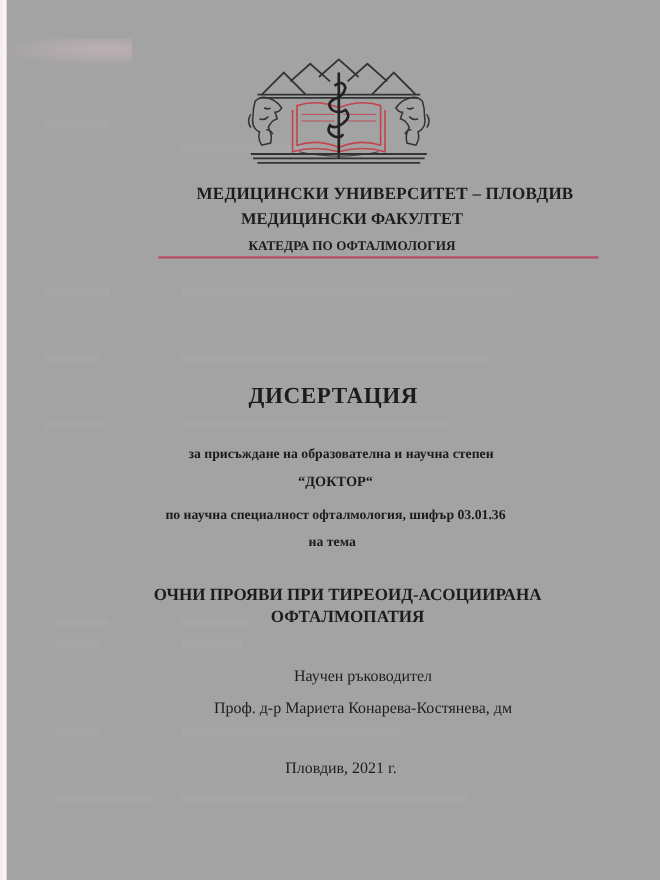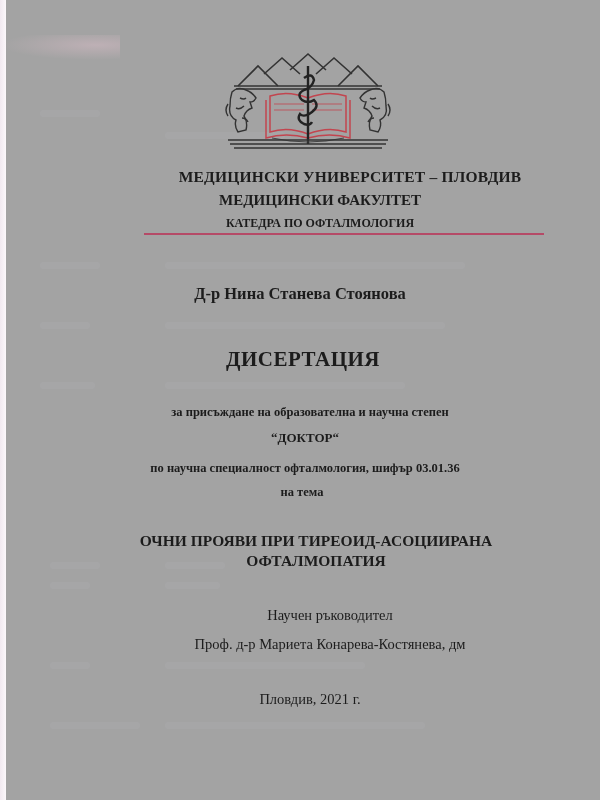--- a/index.html
+++ b/index.html
@@ -213,21 +213,20 @@
       <line x1="10" y1="92" x2="166" y2="92"></line>
       <line x1="14" y1="96" x2="162" y2="96"></line>
     </g>
   </svg>
 
   <div class="line uni">МЕДИЦИНСКИ УНИВЕРСИТЕТ – ПЛОВДИВ</div>
   <div class="line faculty">МЕДИЦИНСКИ ФАКУЛТЕТ</div>
   <div class="line dept">КАТЕДРА ПО ОФТАЛМОЛОГИЯ</div>
   <div class="rule"></div>
 
-  <div class="line author">Д-р Нина Станева Стоянова</div>
 
   <div class="line title">ДИСЕРТАЦИЯ</div>
 
   <div class="line award1">за присъждане на образователна и научна степен</div>
   <div class="line award2">“ДОКТОР“</div>
   <div class="line award3">по научна специалност офталмология, шифър 03.01.36</div>
   <div class="line award4">на тема</div>
 
   <div class="line topic1">ОЧНИ ПРОЯВИ ПРИ ТИРЕОИД-АСОЦИИРАНА</div>
   <div class="line topic2">ОФТАЛМОПАТИЯ</div>

